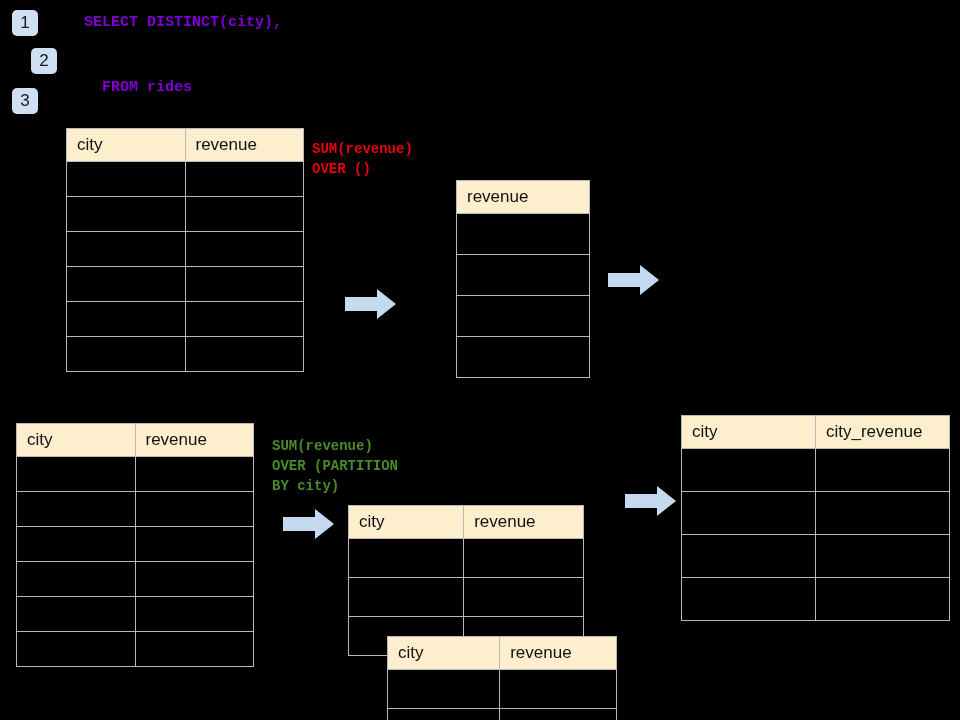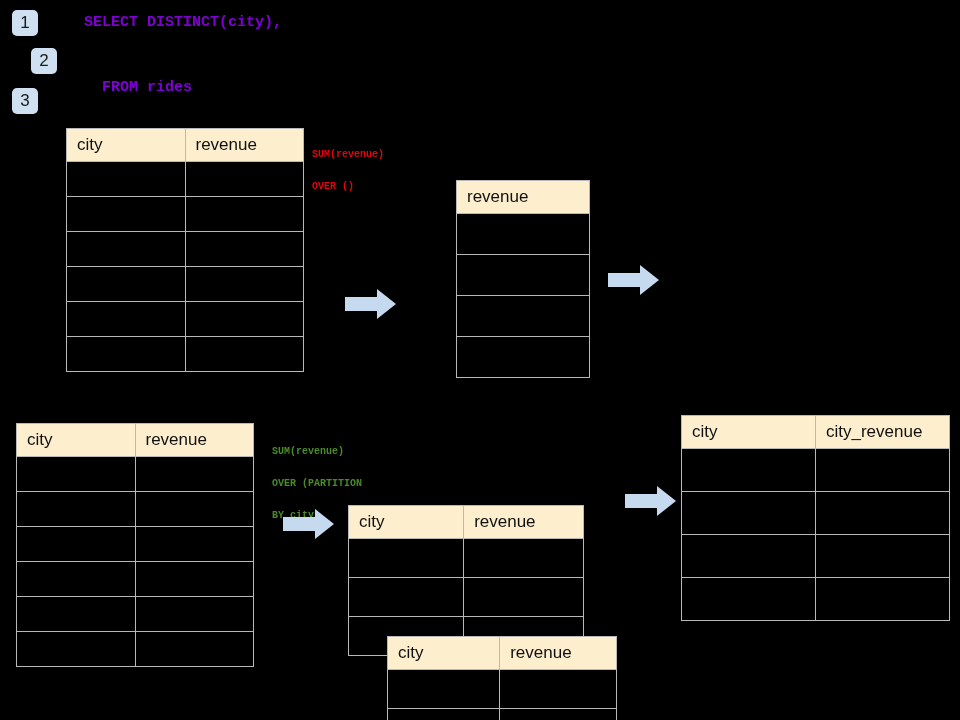--- a/index.html
+++ b/index.html
@@ -52,23 +52,23 @@
     font-weight: bold;
     color: #7f00d4;
     line-height: 19px;
     width: 160px;
   }
 
   
   .annot {
     position: absolute;
     font-family: "Liberation Mono", monospace;
-    font-size: 10px;
+    font-size: 14px;
     font-weight: bold;
-    line-height: 32px;
+    line-height: 20px;
     white-space: pre;
   }
   .annot-red   { color: #e8000b; }
   .annot-green { color: #4a8a2a; }
 
   
   .tbl {
     position: absolute;
     border-collapse: collapse;
     table-layout: fixed;

